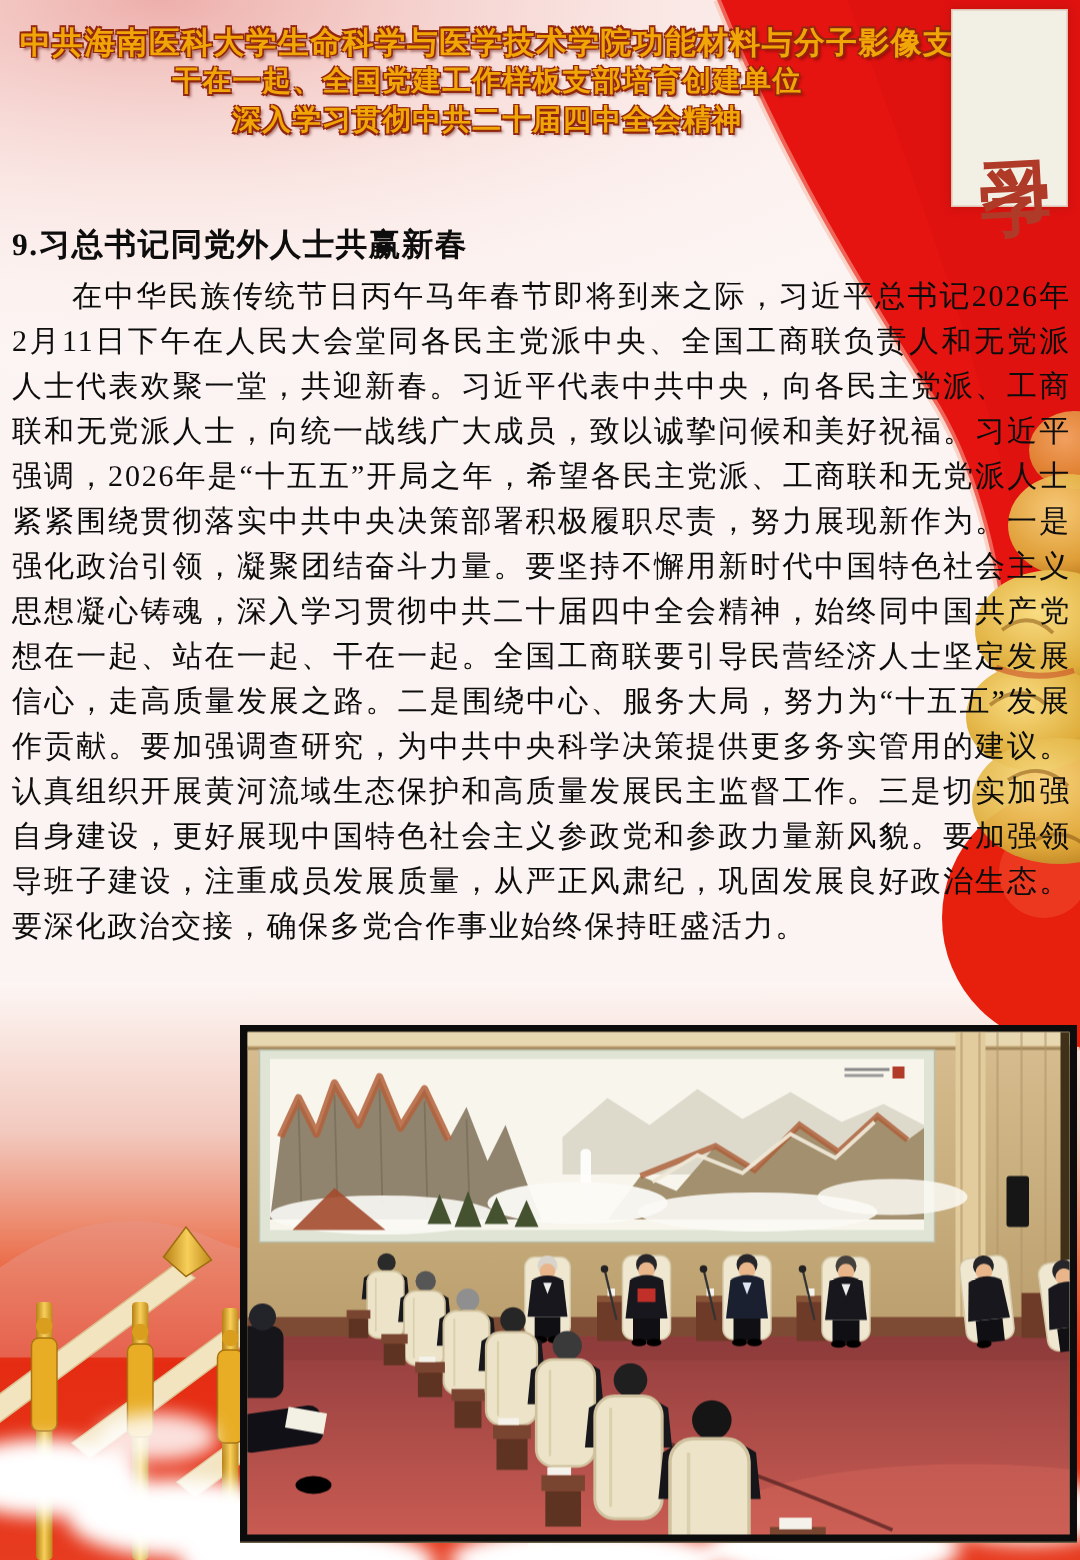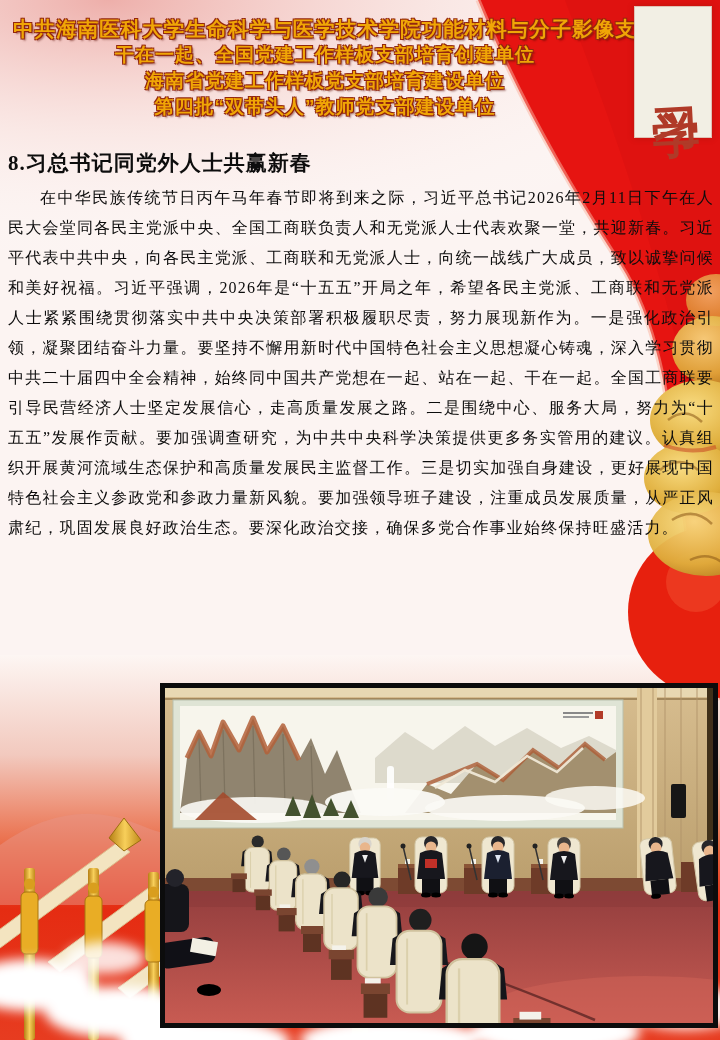--- a/index.html
+++ b/index.html
@@ -16,21 +16,21 @@
   
   .seal{position:absolute;right:8px;top:6px;width:78px;height:132px;background:#f2efe4;
         z-index:2;display:flex;align-items:center;justify-content:center;
         box-shadow:inset 0 0 0 1px rgba(170,60,40,.25),0 0 6px rgba(120,20,10,.35);}
   .seal-text{writing-mode:vertical-rl;text-orientation:upright;font-size:48px;line-height:1.1;
         color:#b03a28;font-weight:bold;transform:rotate(-3deg);
         font-family:"DejaVu Serif","Liberation Serif",serif;}
   
   .article{position:absolute;left:8px;right:6px;top:149px;z-index:2;color:#0d0d0d;}
   .article-title{font-size:21px;font-weight:bold;letter-spacing:1px;margin:0;}
-  .article-body{margin:6px 0 0 0;font-size:16px;line-height:30px;letter-spacing:1.2px;
+  .article-body{margin:6px 0 0 0;font-size:20px;line-height:30px;letter-spacing:1.2px;
         text-align:justify;text-indent:2em;}
   
   .photo{position:absolute;left:160px;top:683px;width:548px;height:335px;
         border:5px solid #0c0c0c;z-index:3;background:#c9ad7e;}
   .photo svg{display:block;width:100%;height:100%;}
 </style>
 </head>
 <body>
 
 <div class="page">
@@ -119,30 +119,29 @@
       <ellipse cx="690" cy="478" rx="46" ry="36" fill="url(#goldOrn)"></ellipse>
       <ellipse cx="706" cy="534" rx="58" ry="42" fill="url(#goldOrn)" opacity=".95"></ellipse>
       <path d="M668,420 q18,-14 34,2 M660,470 q20,-16 38,0 M672,520 q22,-14 40,4 M690,560 q20,-10 36,6" stroke="#8a5716" stroke-width="2.5" fill="none" opacity=".55"></path>
       <path d="M664,445 q26,10 52,2" stroke="#c4391e" stroke-width="4" fill="none" opacity=".5"></path>
     </g>
   </svg>
 
   <div class="header">
     <div class="header-line first">中共海南医科大学生命科学与医学技术学院功能材料与分子影像支</div>
     <div class="header-line">干在一起、全国党建工作样板支部培育创建单位</div>
-    <div class="header-line">海南省党建工作样板党支部培育建设单位</div>
-    <div class="header-line">第四批“双带头人”教师党支部建设单位</div>
+    <div class="header-line">深入学习贯彻中共二十届四中全会精神</div>
   </div>
 
   <div class="seal">
     <div class="seal-text">学习</div>
   </div>
 
   <div class="article">
-    <h2 class="article-title">8.习总书记同党外人士共赢新春</h2>
+    <h2 class="article-title">9.习总书记同党外人士共赢新春</h2>
     <p class="article-body">在中华民族传统节日丙午马年春节即将到来之际，习近平总书记2026年2月11日下午在人民大会堂同各民主党派中央、全国工商联负责人和无党派人士代表欢聚一堂，共迎新春。习近平代表中共中央，向各民主党派、工商联和无党派人士，向统一战线广大成员，致以诚挚问候和美好祝福。习近平强调，2026年是“十五五”开局之年，希望各民主党派、工商联和无党派人士紧紧围绕贯彻落实中共中央决策部署积极履职尽责，努力展现新作为。一是强化政治引领，凝聚团结奋斗力量。要坚持不懈用新时代中国特色社会主义思想凝心铸魂，深入学习贯彻中共二十届四中全会精神，始终同中国共产党想在一起、站在一起、干在一起。全国工商联要引导民营经济人士坚定发展信心，走高质量发展之路。二是围绕中心、服务大局，努力为“十五五”发展作贡献。要加强调查研究，为中共中央科学决策提供更多务实管用的建议。认真组织开展黄河流域生态保护和高质量发展民主监督工作。三是切实加强自身建设，更好展现中国特色社会主义参政党和参政力量新风貌。要加强领导班子建设，注重成员发展质量，从严正风肃纪，巩固发展良好政治生态。要深化政治交接，确保多党合作事业始终保持旺盛活力。</p>
   </div>
 
   <div class="photo">
     <svg viewBox="0 0 548 335" aria-hidden="true">
       <defs>
         <linearGradient id="wallGrad" x1="0" y1="0" x2="0" y2="1">
           <stop offset="0" stop-color="#d7bd8f"></stop>
             <stop offset="1" stop-color="#bca06f"></stop>
         </linearGradient>

